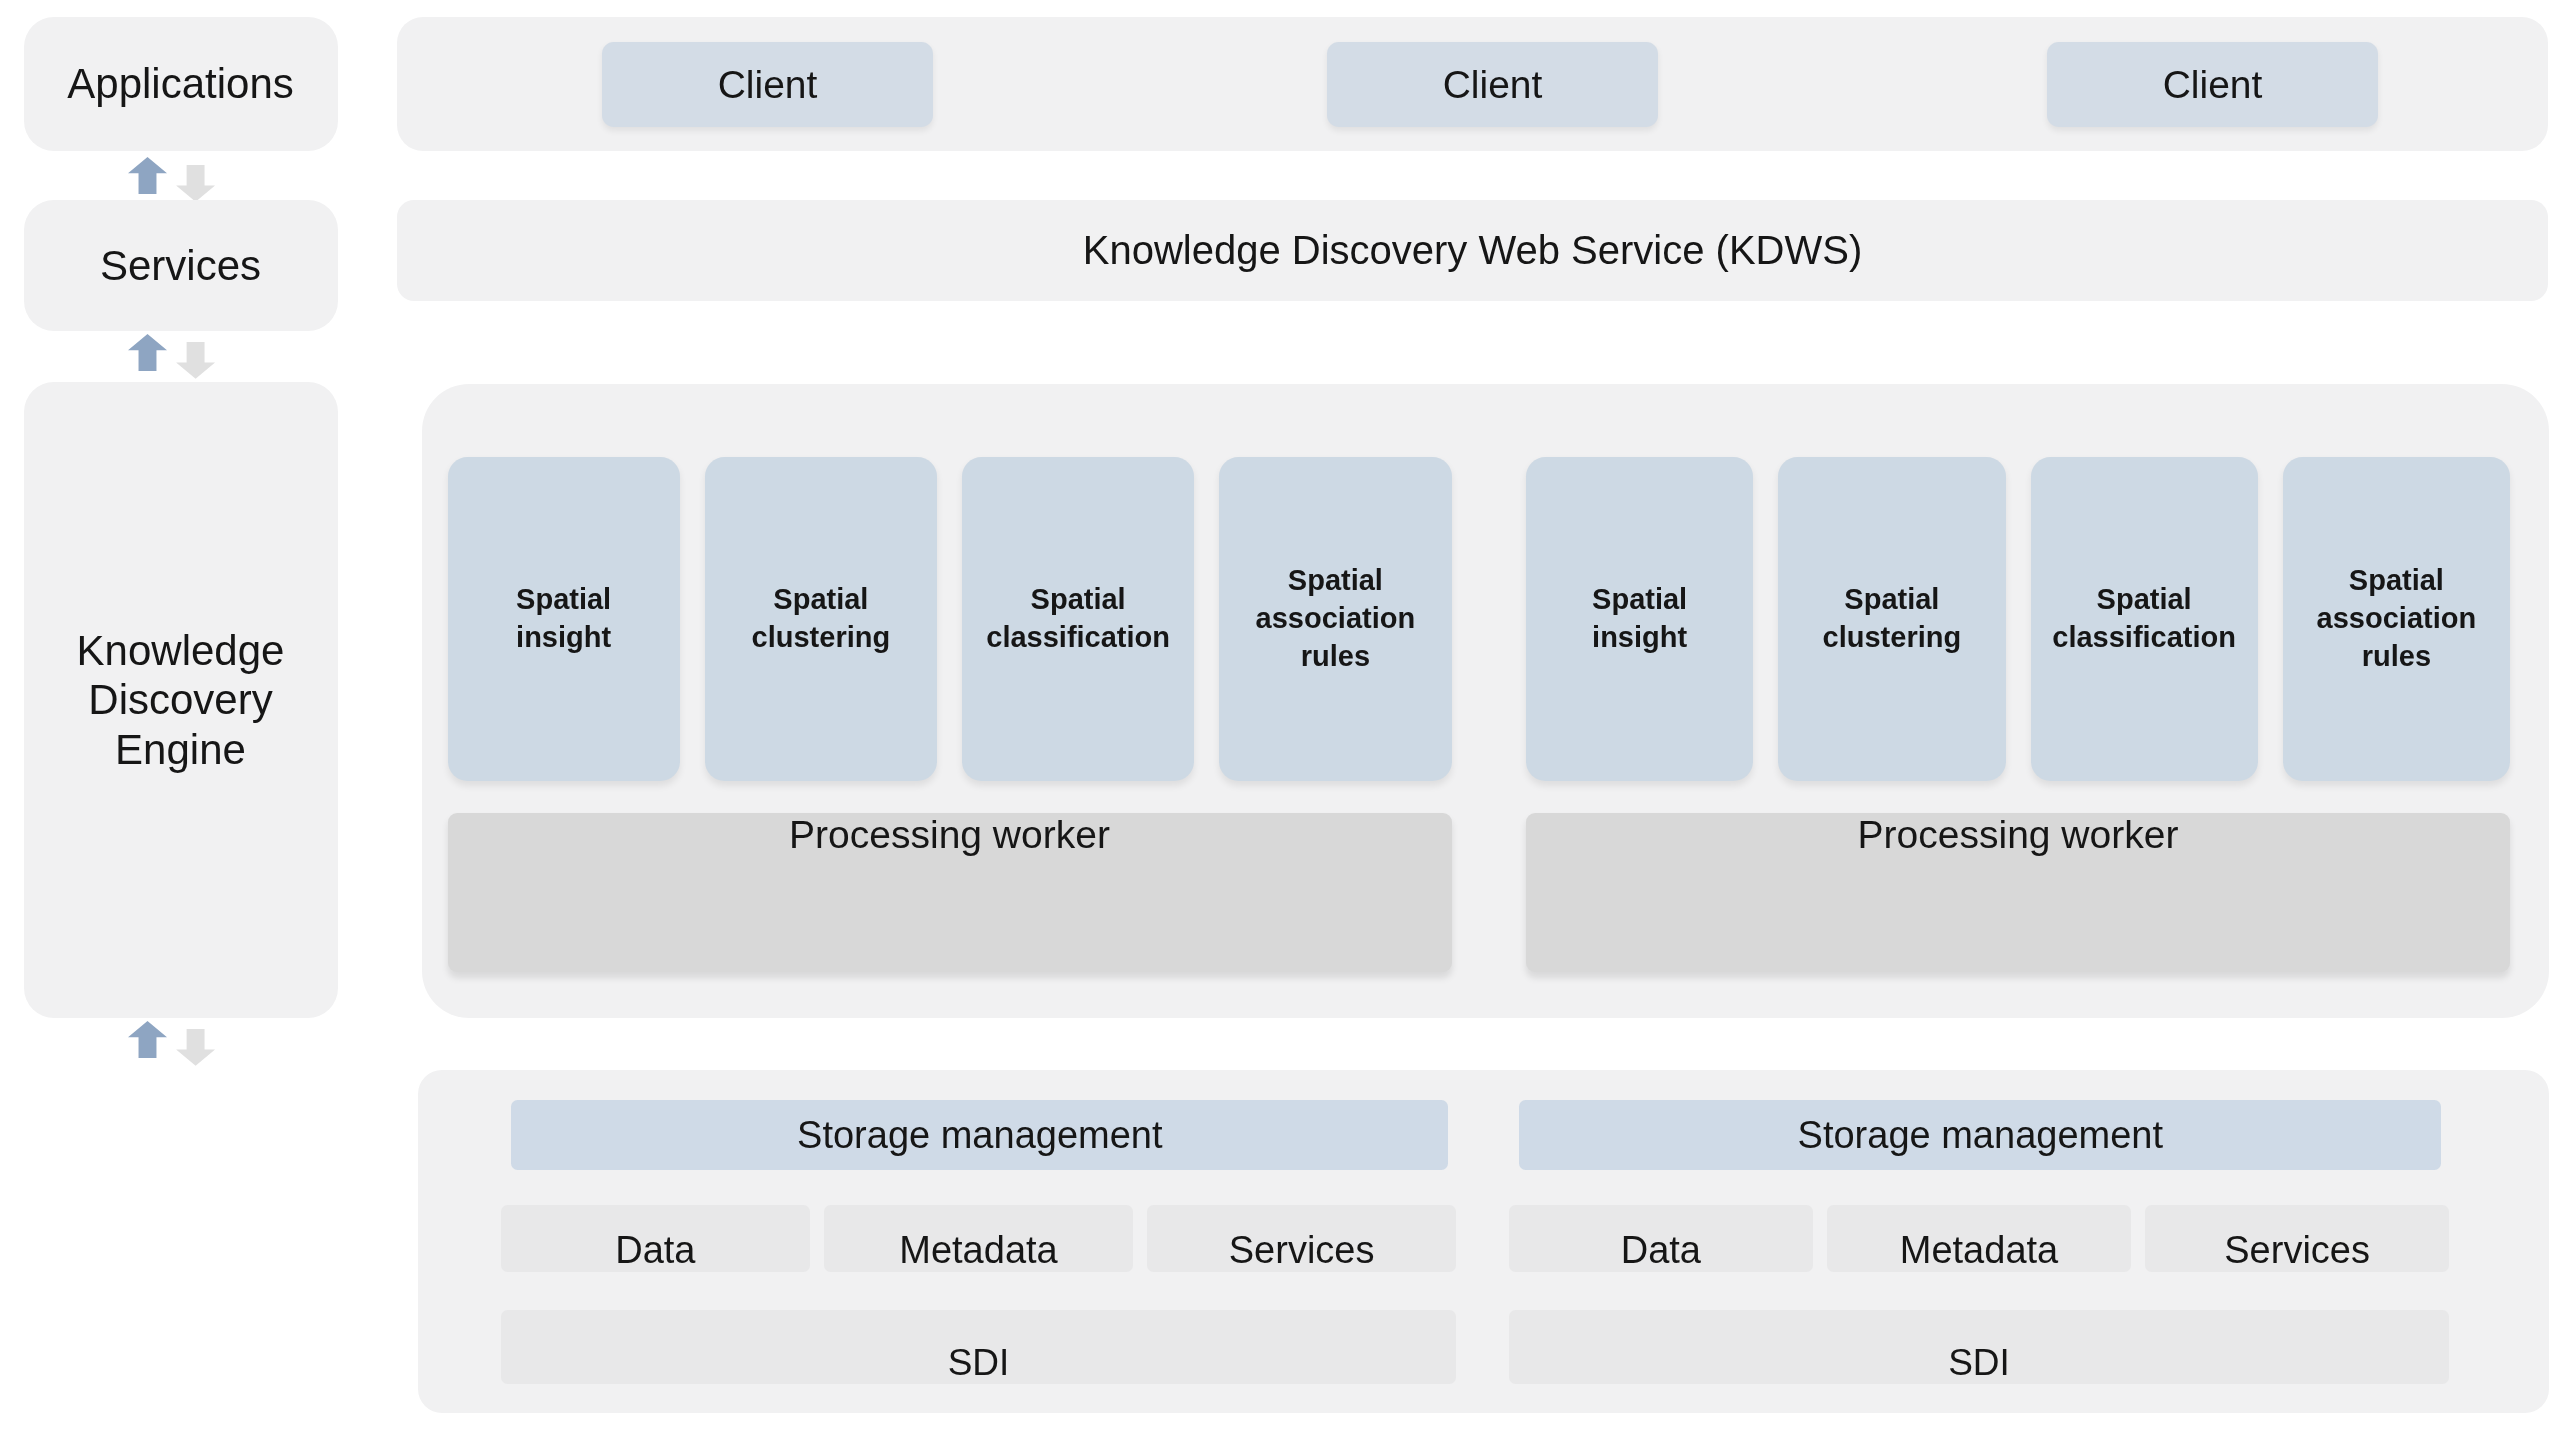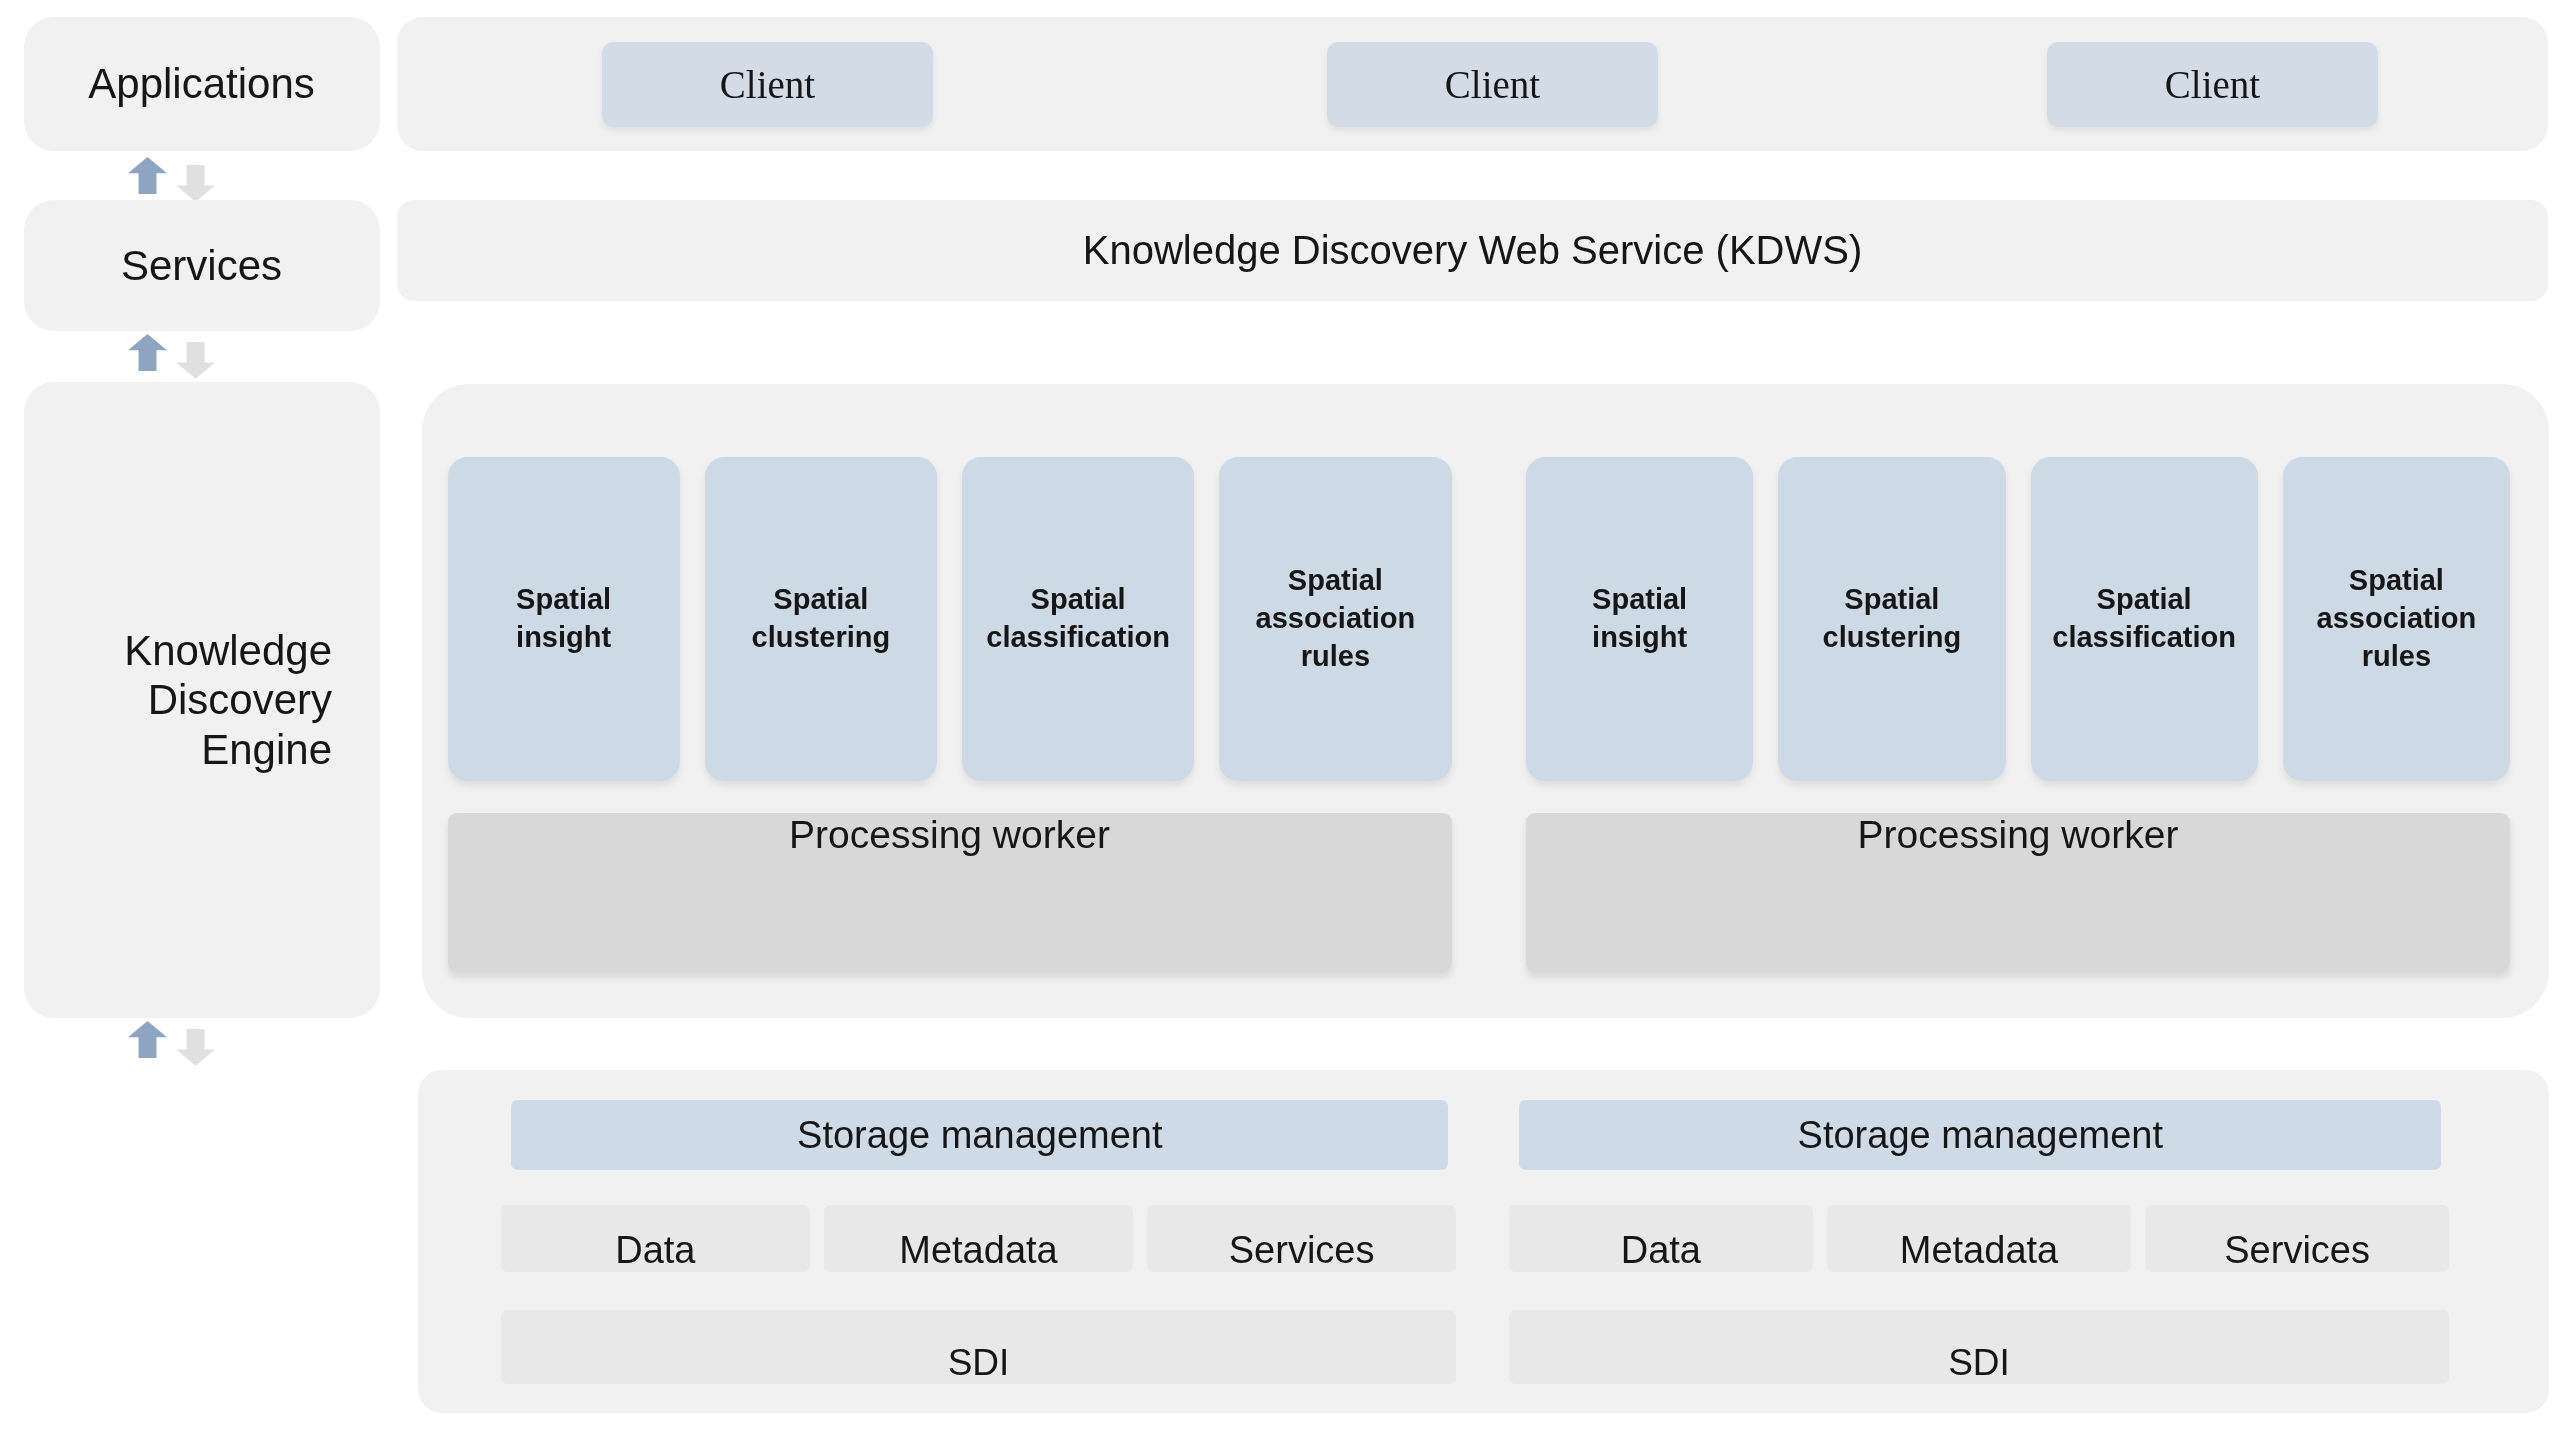--- a/index.html
+++ b/index.html
@@ -13,24 +13,23 @@
   }
   .box{
     position:absolute;
     display:flex;align-items:center;justify-content:center;
     text-align:center;
     box-sizing:border-box;
   }
   .panel{background:var(--panel-bg,#f1f1f2);}
   
   .rail-box{
-    left:23.5px;width:356px;border-radius:30px;
+    left:23.5px;width:314px;border-radius:30px;
     font-size:42px;line-height:1.18;
     background:var(--panel-bg,#f1f1f2);
-    text-align:right;
   }
   #box-applications{top:17px;height:134px;}
   #box-services{top:200px;height:131px;}
   #box-engine{top:382px;height:636px;}
   #box-engine .lbl{width:261px;}
   #box-sdis{top:1070px;height:343px;}
   
   .arrow-pair{
     position:absolute;left:128px;width:87px;height:43px;
     display:flex;align-items:flex-start;
@@ -48,21 +47,20 @@
     background:var(--arrow-down,#e0e0e0);
     clip-path:polygon(27% 0%,73% 0%,73% 56%,100% 56%,50% 100%,0% 56%,27% 56%);
   }
   
   #clients-panel{left:397px;top:17px;width:2151px;height:134px;border-radius:26px;}
   .client{
     top:25px;height:85px;width:331px;
     background:var(--blue-box,#d3dce6);
     border-radius:11.7px;font-size:39px;
     box-shadow:0 3.9px 6.5px rgba(0,0,0,0.07);
-    font-family:Liberation Serif, serif;
   }
   #client-1{left:205px;}
   #client-2{left:930px;}
   #client-3{left:1650px;}
   
   #kdws-bar{
     left:397px;top:200px;width:2151px;height:101px;
     border-radius:17px;font-size:40px;
   }
   

